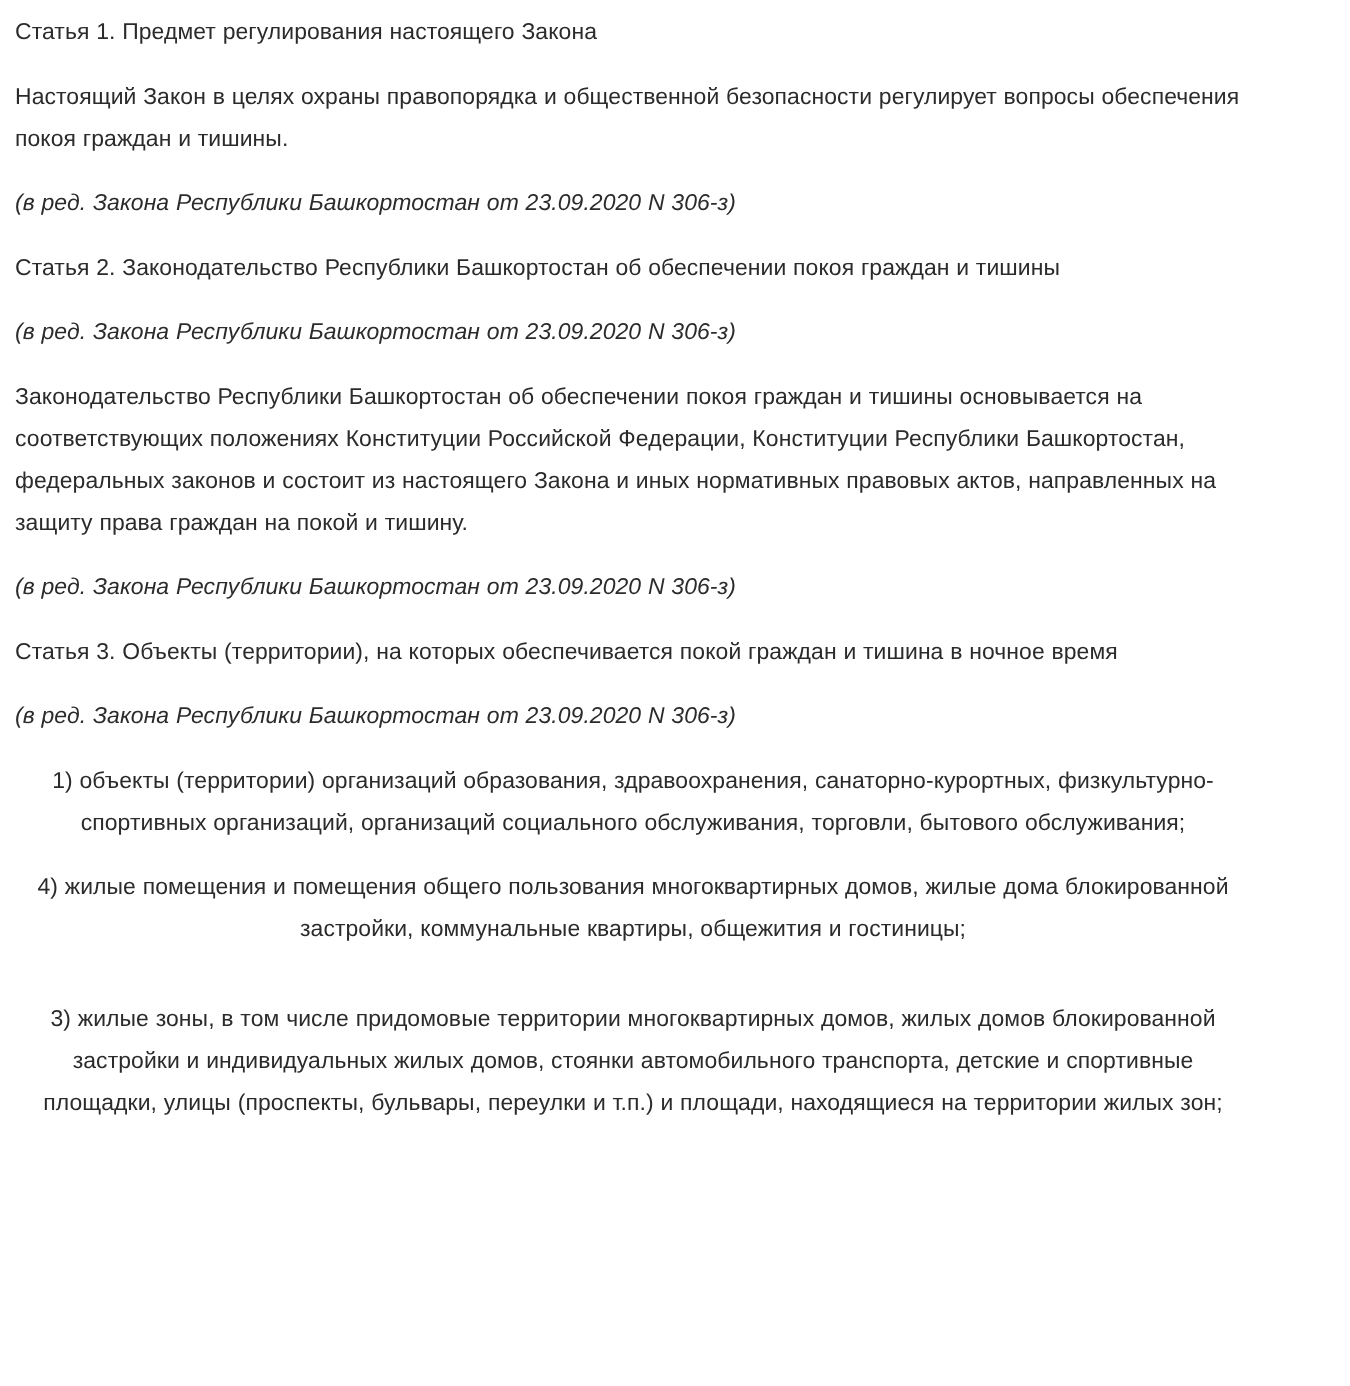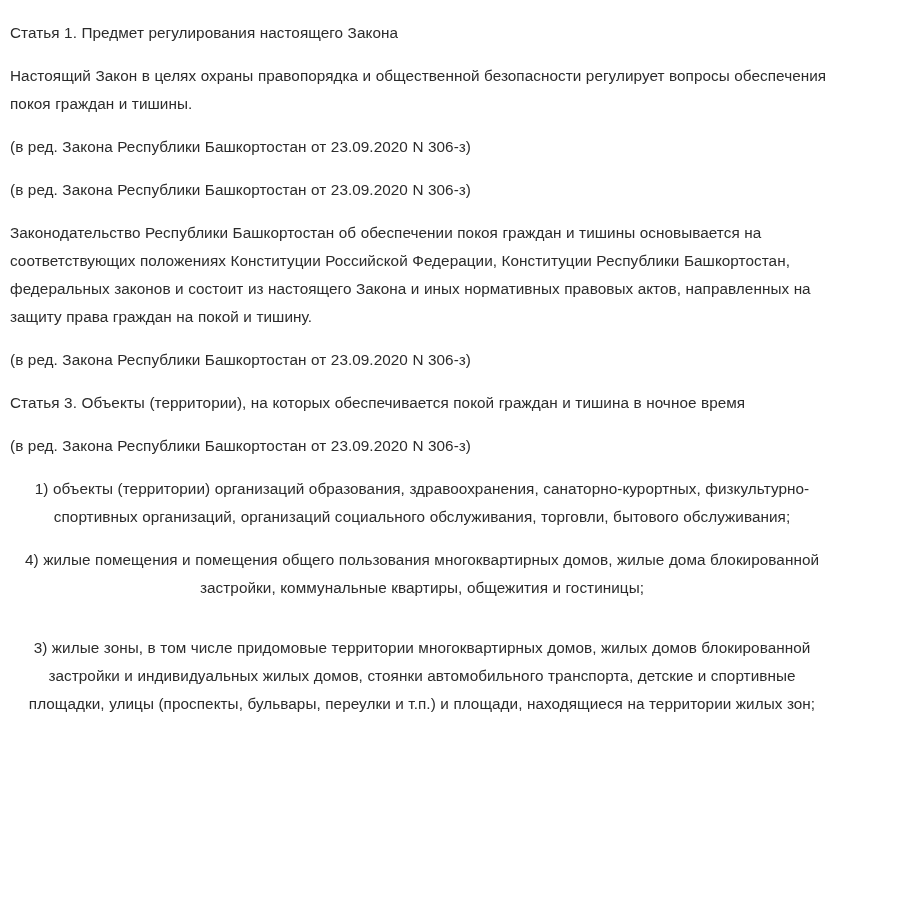--- a/index.html
+++ b/index.html
@@ -30,41 +30,42 @@
     letter-spacing: 0.05px;
     word-spacing: 0.2px;
     white-space: normal;
   }
   .para:last-child {
     margin-bottom: 0;
     margin-top: 32px;
   }
   .para.heading {
     margin-bottom: 15px;
-    margin-top: 11px;
   }
   .para.amend {
     margin-bottom: 15px;
+    font-style: italic;
   }
   .para.item {
     margin-bottom: 15px;
     text-align: center;
   }
 </style>
 </head>
 <body>
 
 <div id="doc">
 
   <p class="para heading">Статья 1. Предмет регулирования настоящего Закона</p>
 
   <p class="para">Настоящий Закон в целях охраны правопорядка и общественной безопасности регулирует вопросы обеспечения покоя граждан и тишины.</p>
 
   <p class="para amend">(в ред. Закона Республики Башкортостан от 23.09.2020 N 306-з)</p>
 
+  <p class="para heading">Статья 2. Законодательство Республики Башкортостан об обеспечении покоя граждан и тишины</p>
 
   <p class="para amend">(в ред. Закона Республики Башкортостан от 23.09.2020 N 306-з)</p>
 
   <p class="para">Законодательство Республики Башкортостан об обеспечении покоя граждан и тишины основывается на соответствующих положениях Конституции Российской Федерации, Конституции Республики Башкортостан, федеральных законов и состоит из настоящего Закона и иных нормативных правовых актов, направленных на защиту права граждан на покой и тишину.</p>
 
   <p class="para amend">(в ред. Закона Республики Башкортостан от 23.09.2020 N 306-з)</p>
 
   <p class="para heading">Статья 3. Объекты (территории), на которых обеспечивается покой граждан и тишина в ночное время</p>
 
 

